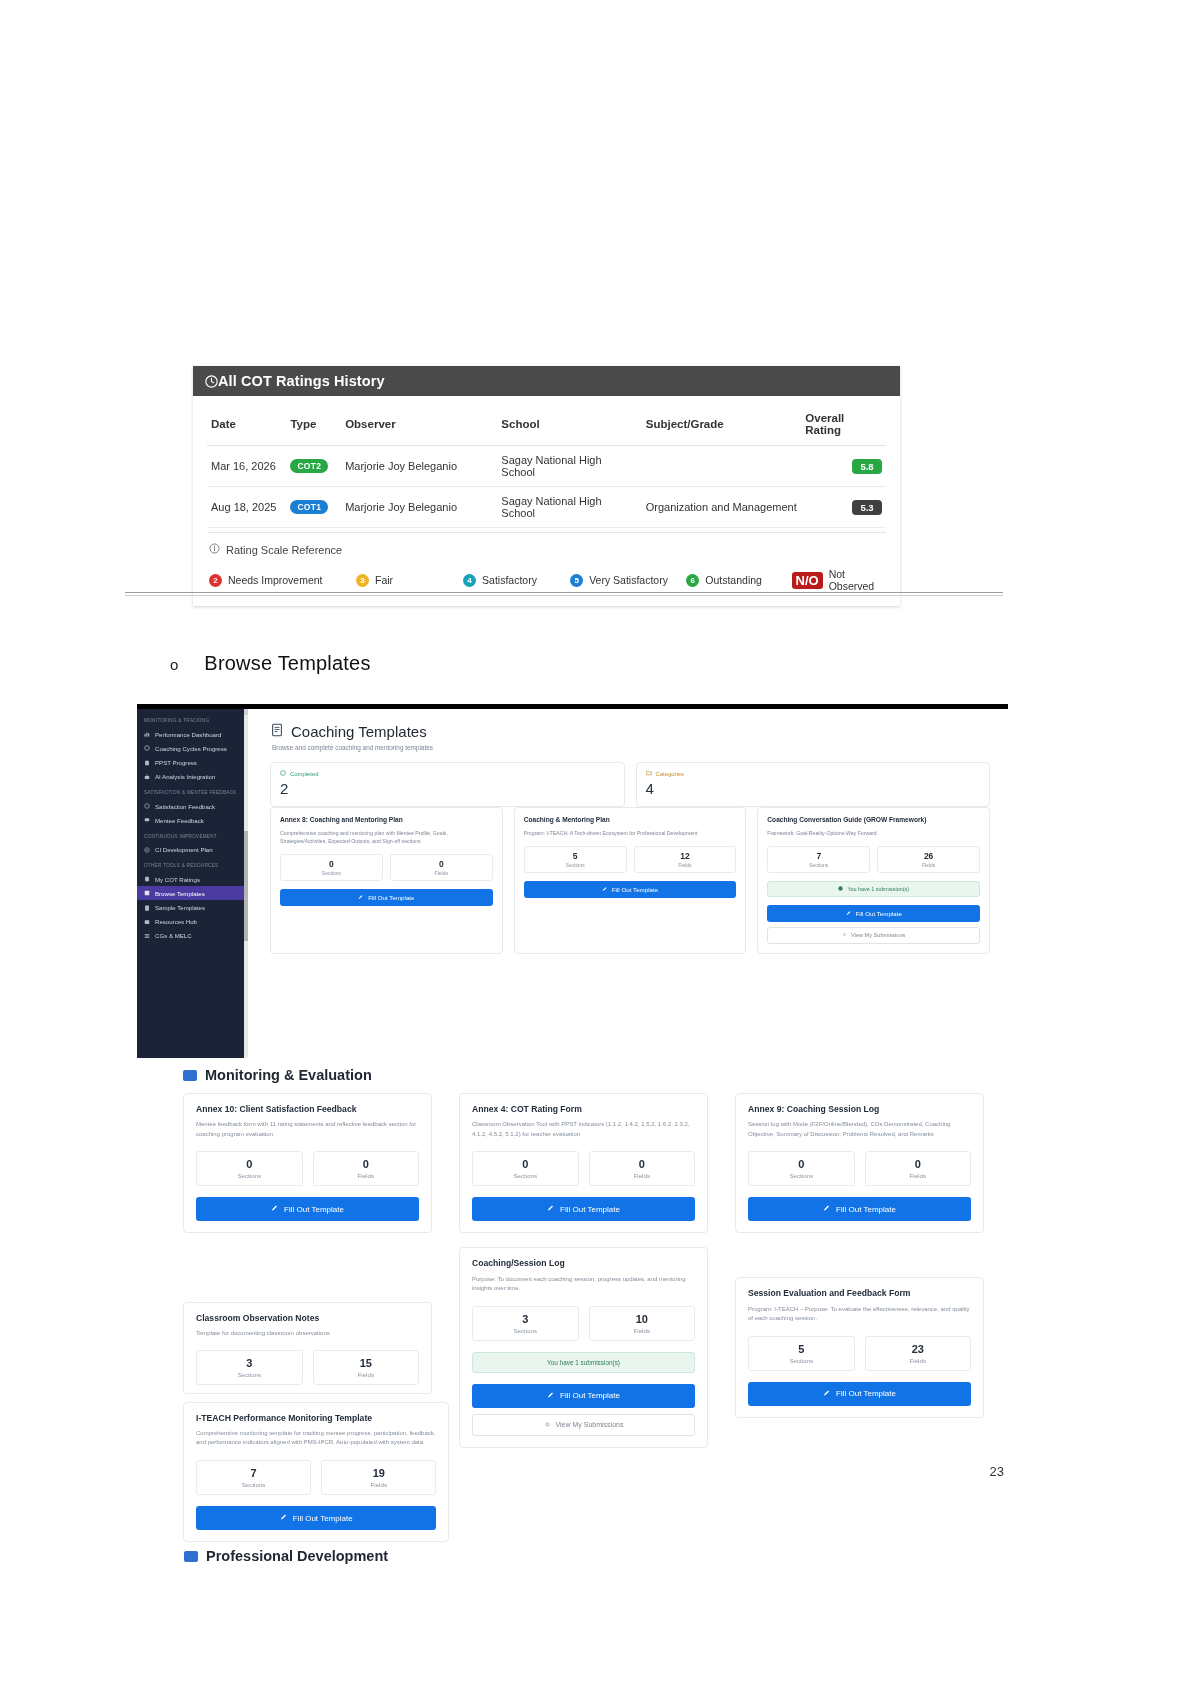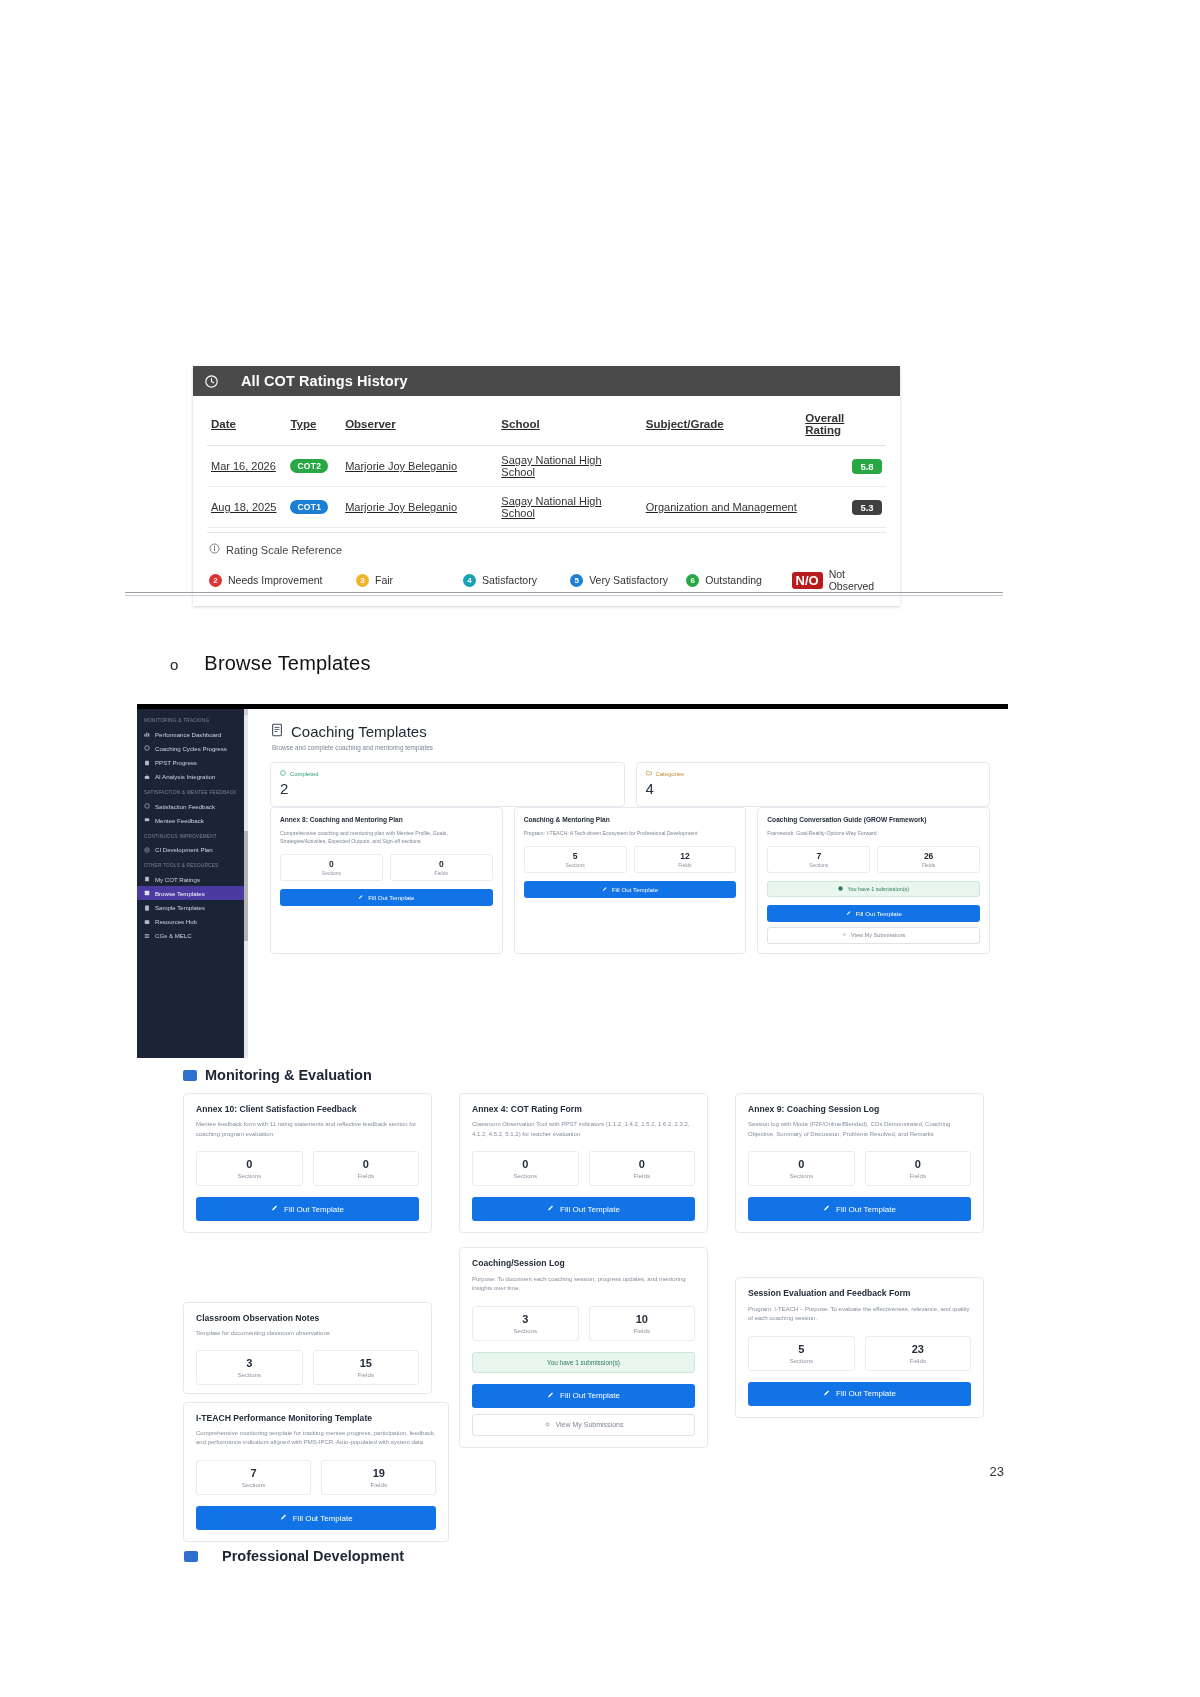--- a/index.html
+++ b/index.html
@@ -24,26 +24,26 @@
     box-shadow: 0 1px 3px rgba(0,0,0,0.18);
   }
   .cot-header {
     background: #4a4a4a;
     color: #ffffff;
     font-size: 14.5px;
     font-weight: bold;
     padding: 7px 12px;
     display: flex;
     align-items: center;
-    gap: 23px;
+    gap: 0;
     letter-spacing: .1px;
   }
   .clock-icon { display:inline-block; width:13px; height:13px; }
   .cot-body { padding: 10px 14px 4px 14px; }
-  table.cot-table { width: 100%; border-collapse: collapse; font-size: 11.5px; text-decoration: underline; }
+  table.cot-table { width: 100%; border-collapse: collapse; font-size: 11.5px; }
   table.cot-table th {
     text-align: left;
     font-weight: bold;
     color: #333;
     padding: 6px 4px 9px 4px;
     font-size: 11.5px;
     border-bottom: 1px solid #e2e2e2;
   }
   table.cot-table td {
     padding: 8px 4px;
@@ -304,21 +304,21 @@
     margin: 14px 0 10px 0;
   }
   .folder2 { width: 14px; height: 11px; background: #2f6fd0; border-radius: 2px; flex: none; }
 
   .page-num {
     position: absolute; right: 196px; top: 1464px;
     font-size: 13px; color: #333;
   }
   .bottom-heading {
     position: absolute; left: 184px; top: 1548px;
-    display: flex; align-items: center; gap: 24px;
+    display: flex; align-items: center; gap: 8px;
     font-size: 14.5px; color: #1f2733; font-weight: 600;
   }
 </style>
 </head>
 <body>
 
 <div class="cot-panel">
   <div class="cot-header">
     <span class="clock-icon">
       <svg viewBox="0 0 16 16" width="13" height="13">

